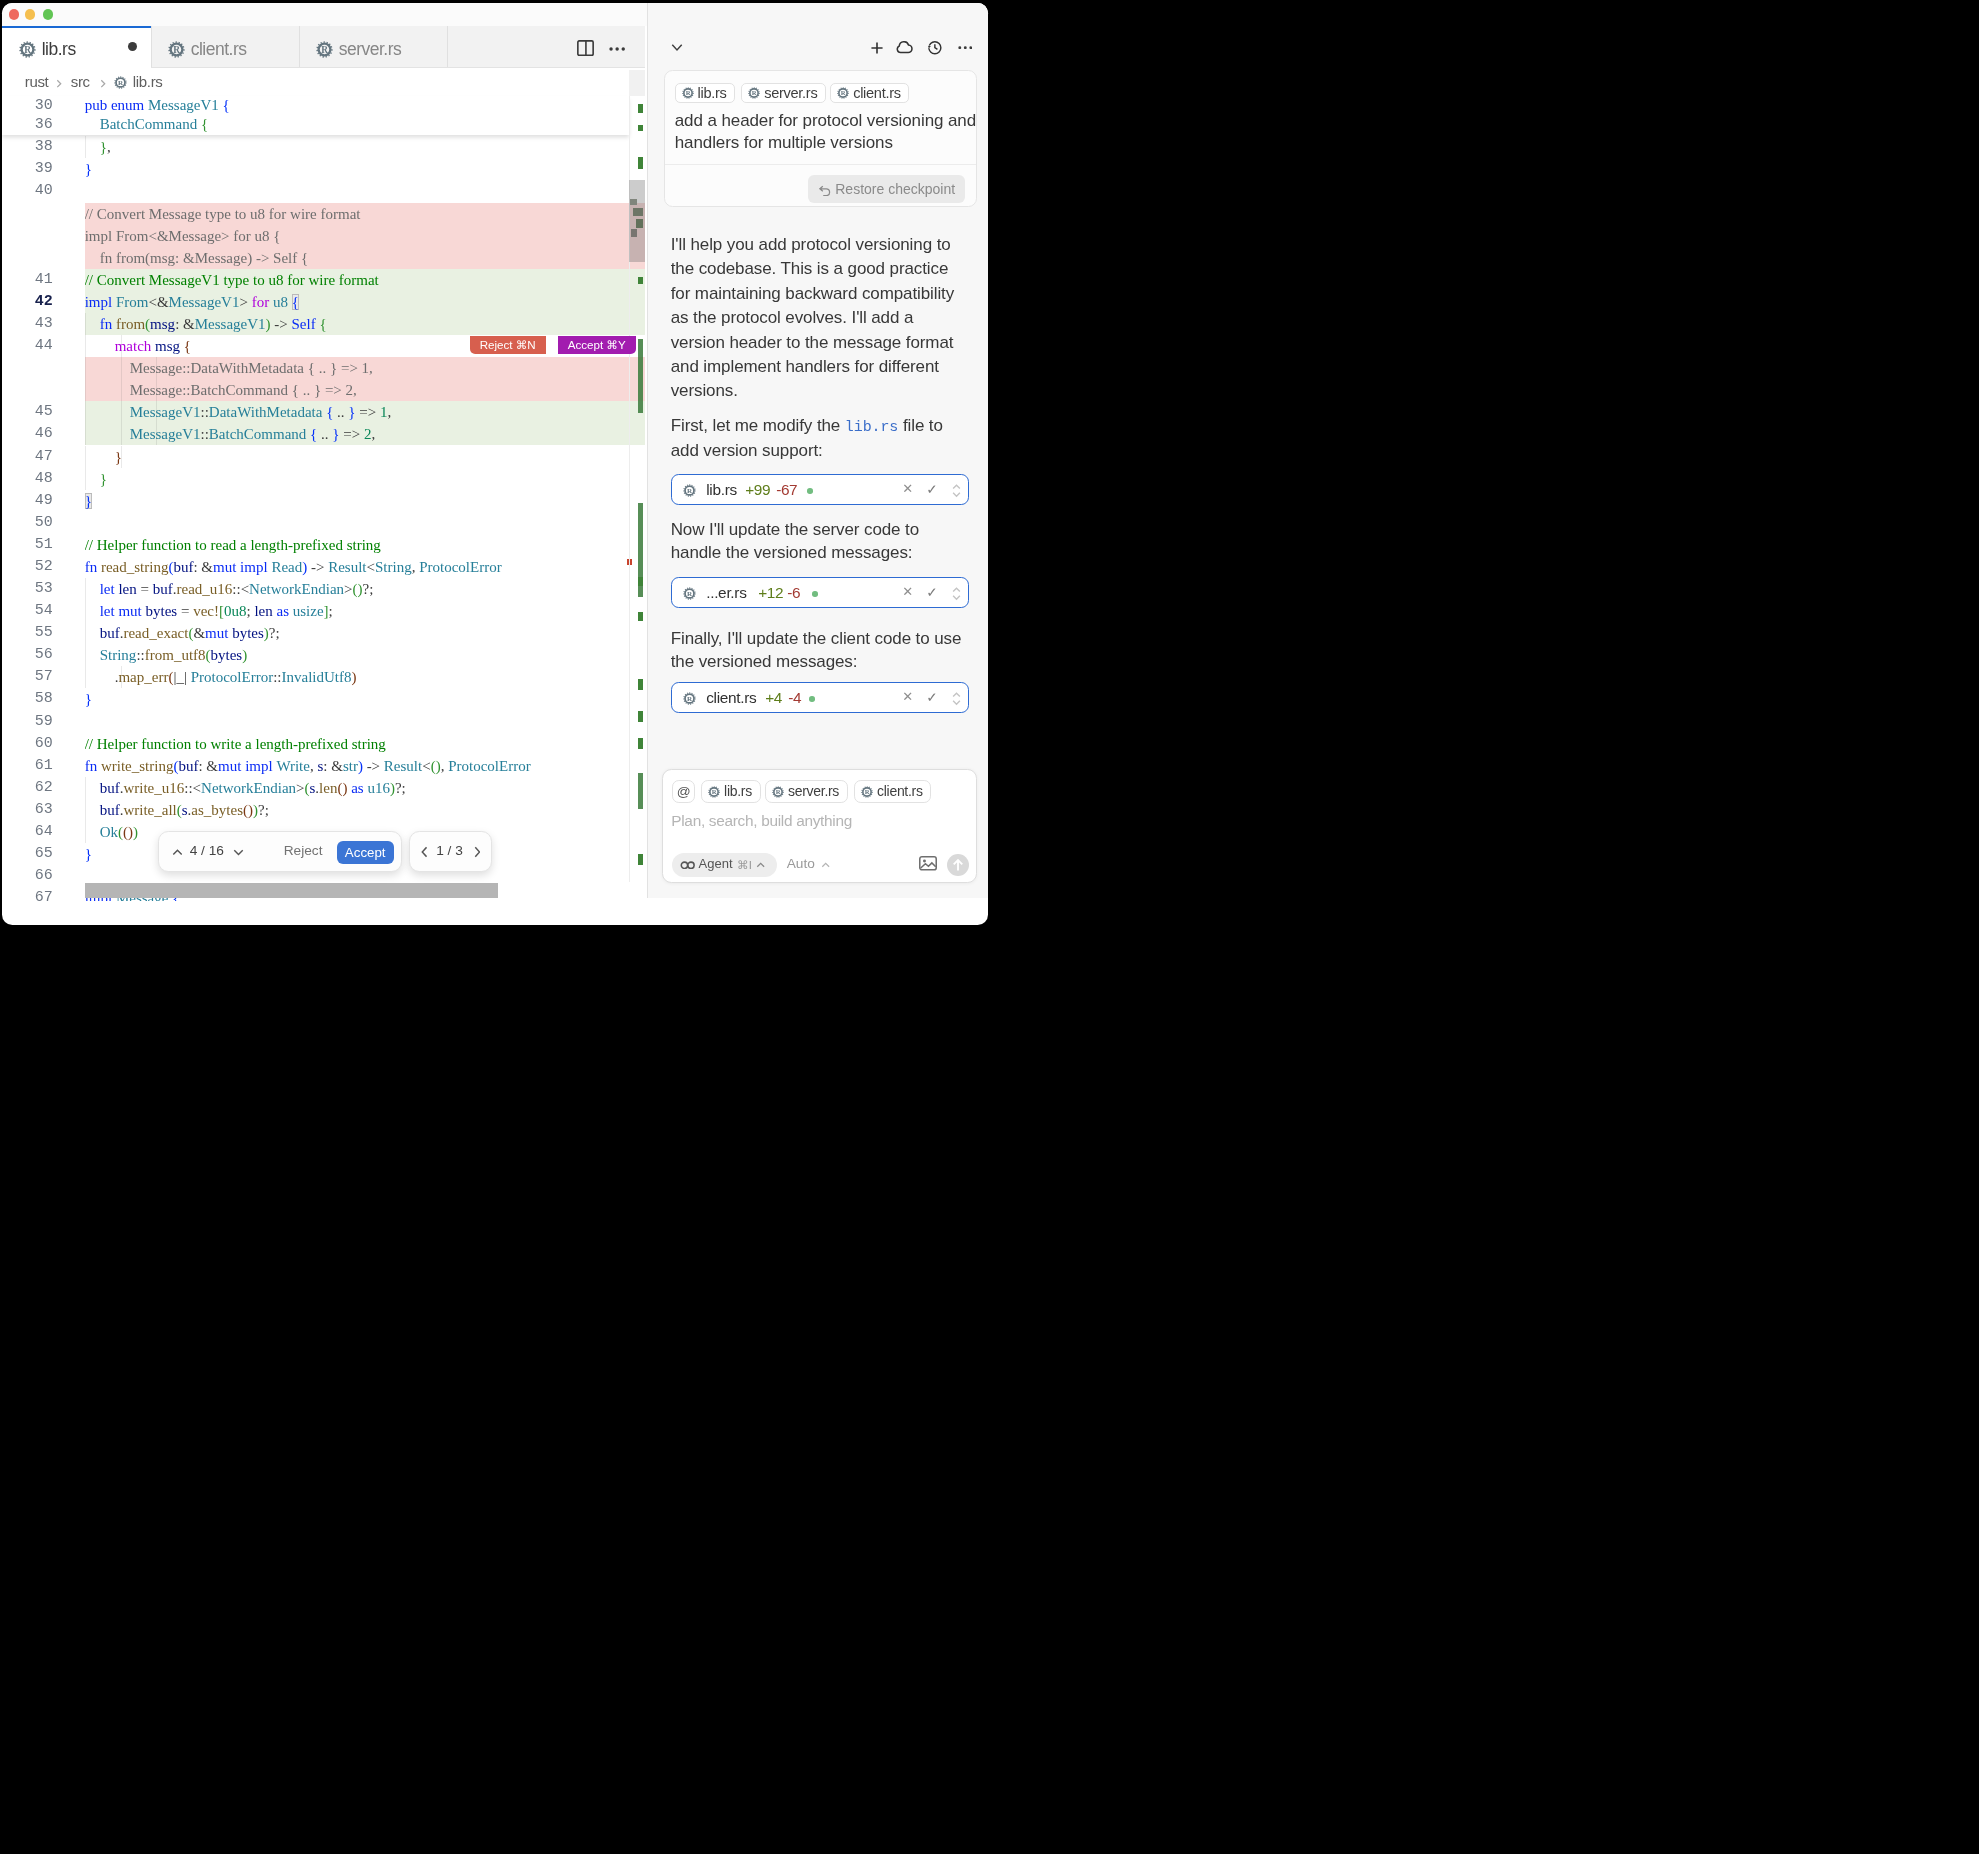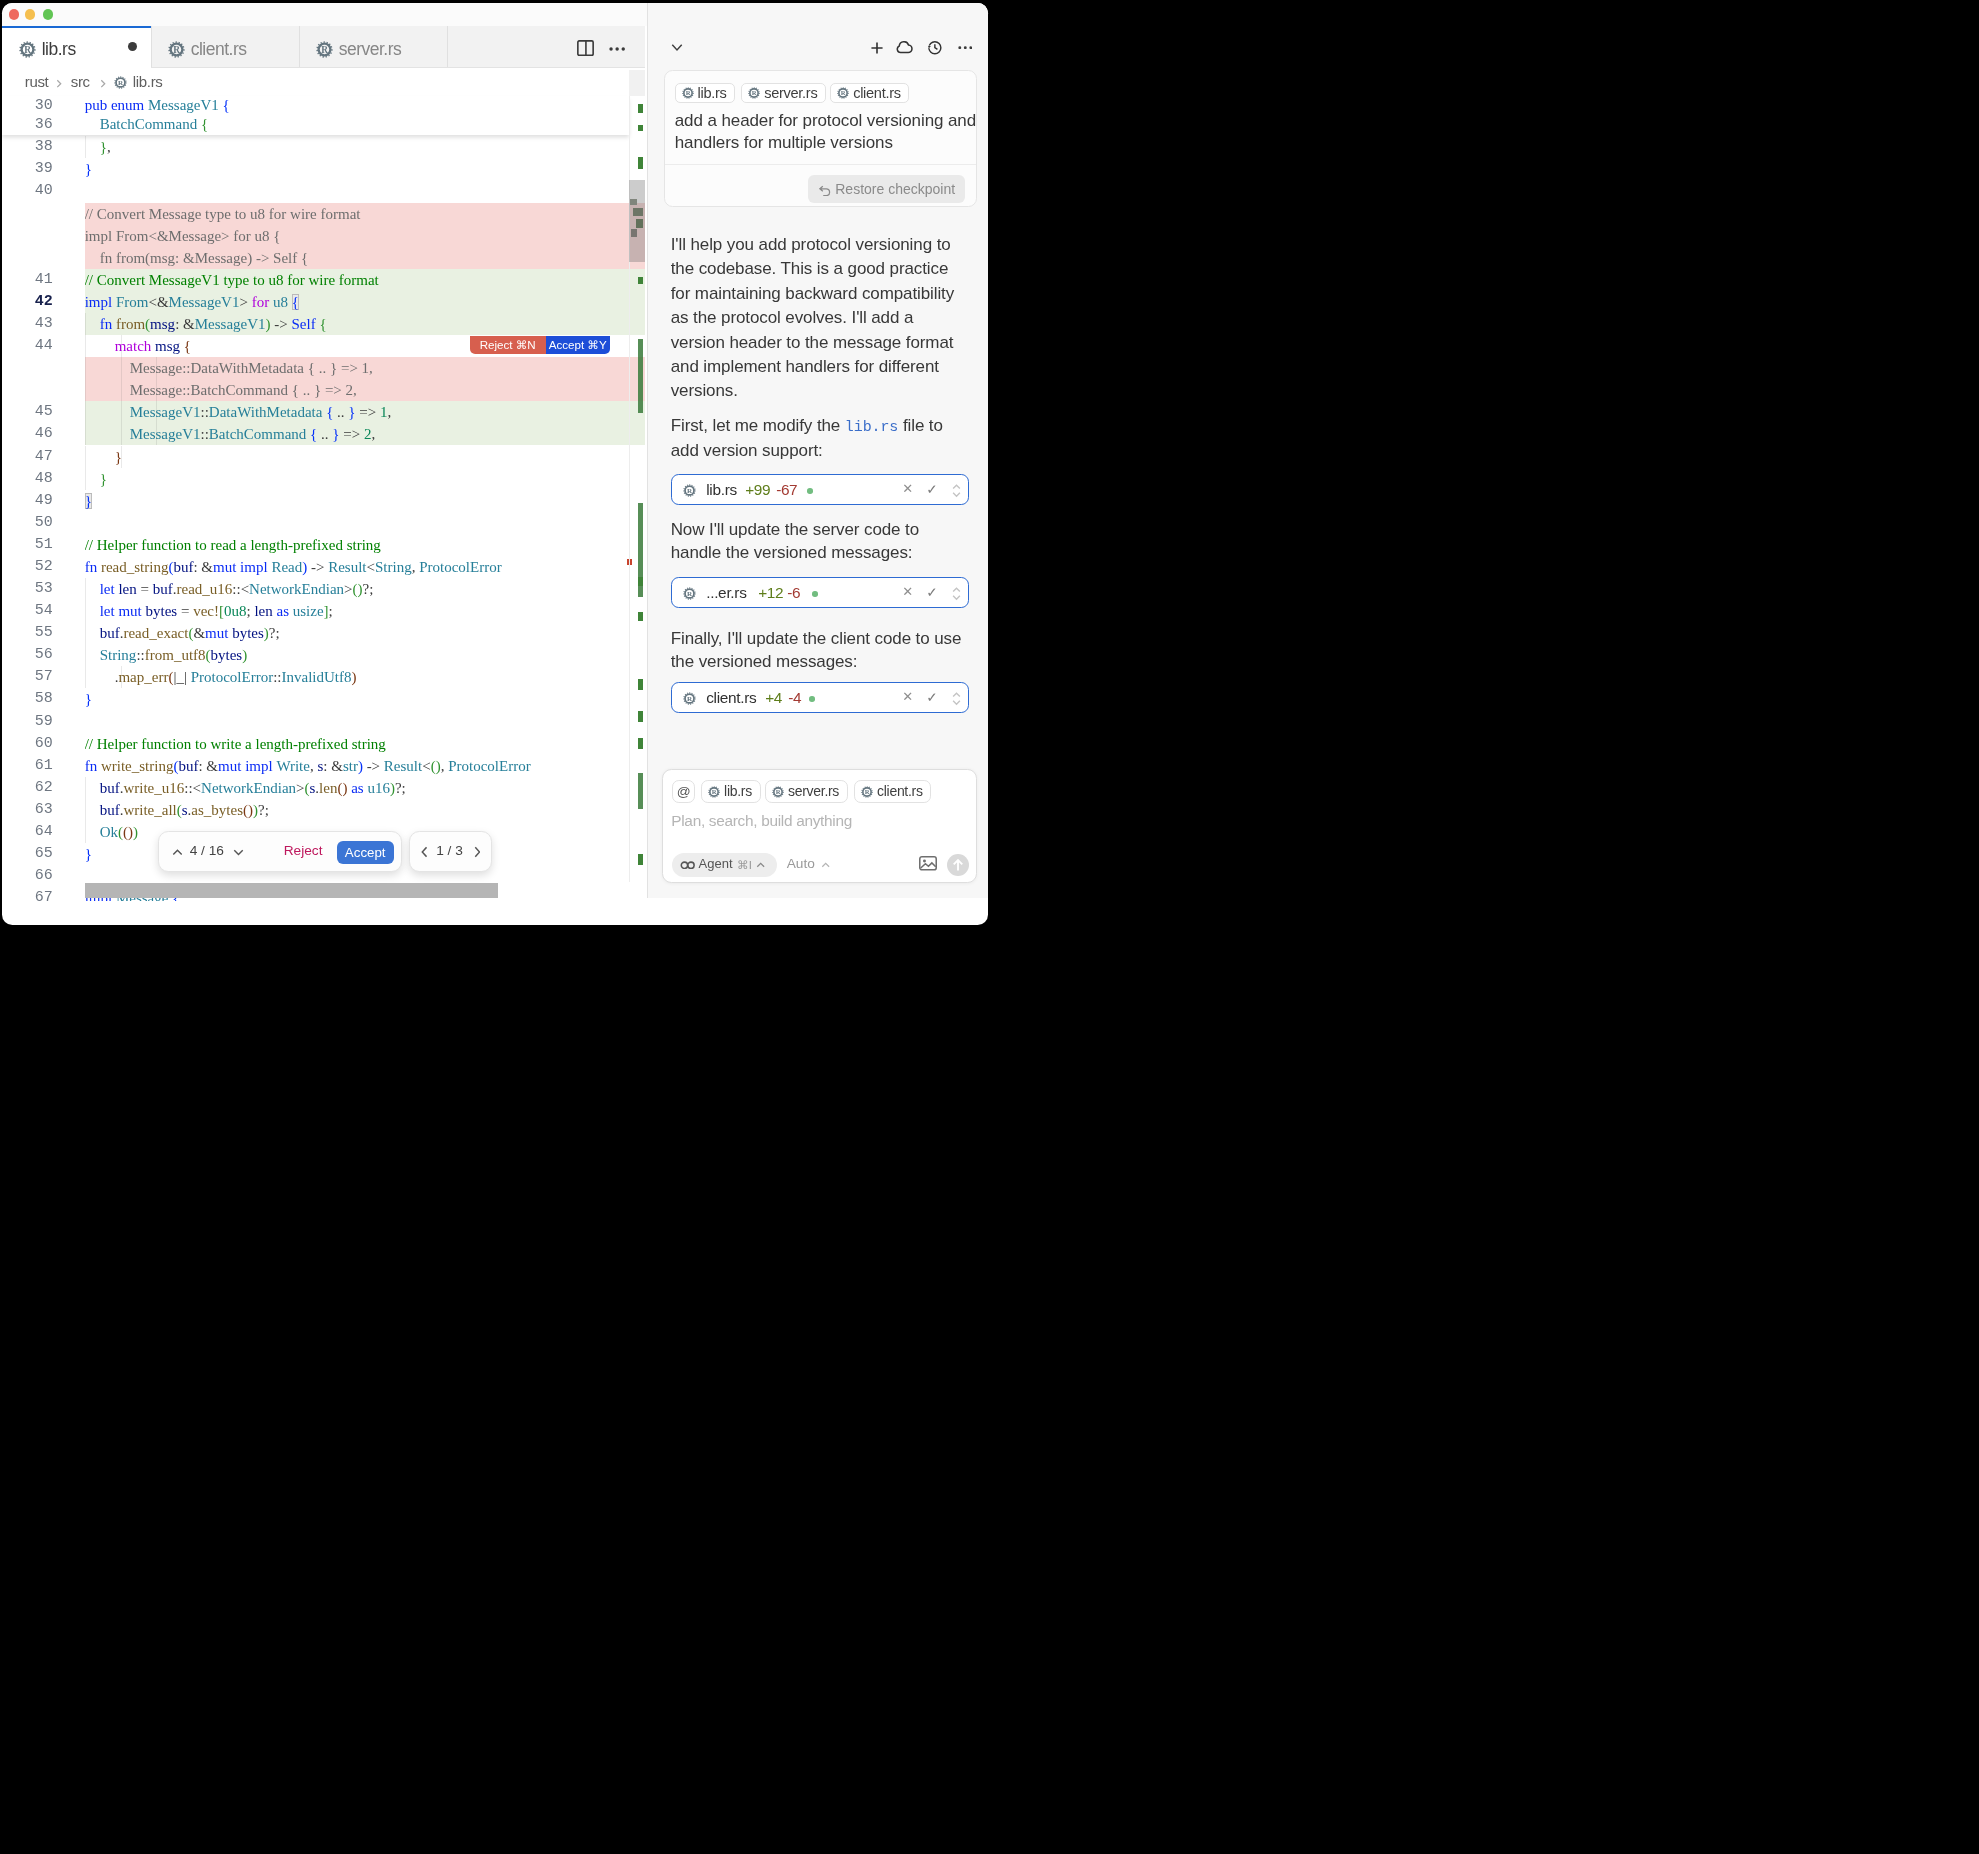--- a/index.html
+++ b/index.html
@@ -343,31 +343,31 @@
 <div style="position:absolute;left:636px;width:5.6px;top:773px;height:36px;background:rgba(58,122,58,0.85)"></div>
 <div style="position:absolute;left:636px;width:5.6px;top:854px;height:11px;background:#3f8438"></div>
 <div style="position:absolute;left:625px;width:5.6px;top:559px;height:6px;background:#c8442e"></div>
 <div style="position:absolute;left:628px;width:7.7px;top:199px;height:6px;background:#8a9284"></div>
 <div style="position:absolute;left:631px;width:10.3px;top:208px;height:7.7px;background:#6d7a63"></div>
 <div style="position:absolute;left:634px;width:7.7px;top:219px;height:8.6px;background:#5c7250"></div>
 <div style="position:absolute;left:629px;width:6.8px;top:229px;height:7.7px;background:#7d7a72"></div>
 <div id="vslider"></div>
 
 <div class="minibtn" style="left:468px;top:336px;width:76px;background:#d75f4e;border-bottom-left-radius:5.1px">Reject ⌘N</div>
-<div class="minibtn" style="left:544px;top:336px;width:64px;background:#1d4ed8;border-bottom-right-radius:5.1px">Accept ⌘Y</div>
+<div class="minibtn" style="left:556px;top:336px;width:78px;background:#a21caf;border-bottom-right-radius:5.1px">Accept ⌘Y</div>
 
 <div class="pill" style="left:156px;top:831px;width:244px;height:41px">
  <svg style="position:absolute;left:13px;top:17px" width="11" height="6.8" viewBox="0 0 13 8">
           <path d="M1.5 6.5 L6.5 1.5 L11.5 6.5" fill="none" stroke="#555" stroke-width="1.7"></path>
         </svg>
  <span style="position:absolute;left:31px;top:11px;font-size:13.7px;color:#444">4 / 16</span>
  <svg style="position:absolute;left:74px;top:17px" width="11" height="6.8" viewBox="0 0 13 8">
           <path d="M1.5 1.5 L6.5 6.5 L11.5 1.5" fill="none" stroke="#555" stroke-width="1.7"></path>
         </svg>
- <span style="position:absolute;left:125px;top:10.7px;font-size:13.7px;color:#be185d">Reject</span>
+ <span style="position:absolute;left:125px;top:10.7px;font-size:13.7px;color:#737373">Reject</span>
  <div style="position:absolute;left:178px;top:9px;width:57px;height:23px;background:#3b75d5;border-radius:6px;color:#fff;font-size:13.3px;text-align:center;line-height:23px">Accept</div>
 </div>
 <div class="pill" style="left:407px;top:831px;width:83px;height:41px">
  <svg style="position:absolute;left:11px;top:13.7px" width="6.8" height="12" viewBox="0 0 8 14">
           <path d="M6.5 1.5 L1.5 7 L6.5 12.5" fill="none" stroke="#555" stroke-width="1.7"></path>
         </svg>
  <span style="position:absolute;left:26.5px;top:11px;font-size:13.7px;color:#444">1 / 3</span>
  <svg style="position:absolute;left:64px;top:13.7px" width="6.8" height="12" viewBox="0 0 8 14">
           <path d="M1.5 1.5 L6.5 7 L1.5 12.5" fill="none" stroke="#555" stroke-width="1.7"></path>
         </svg>

